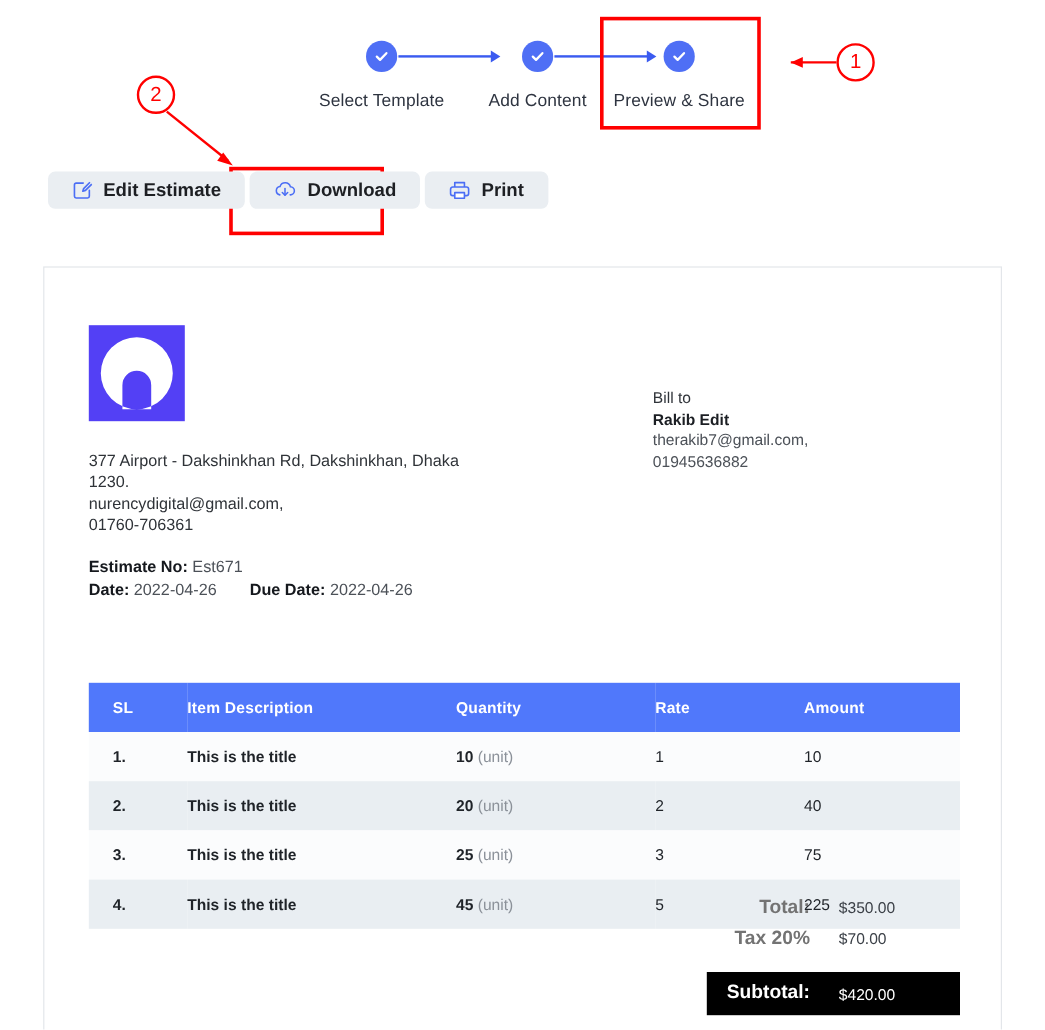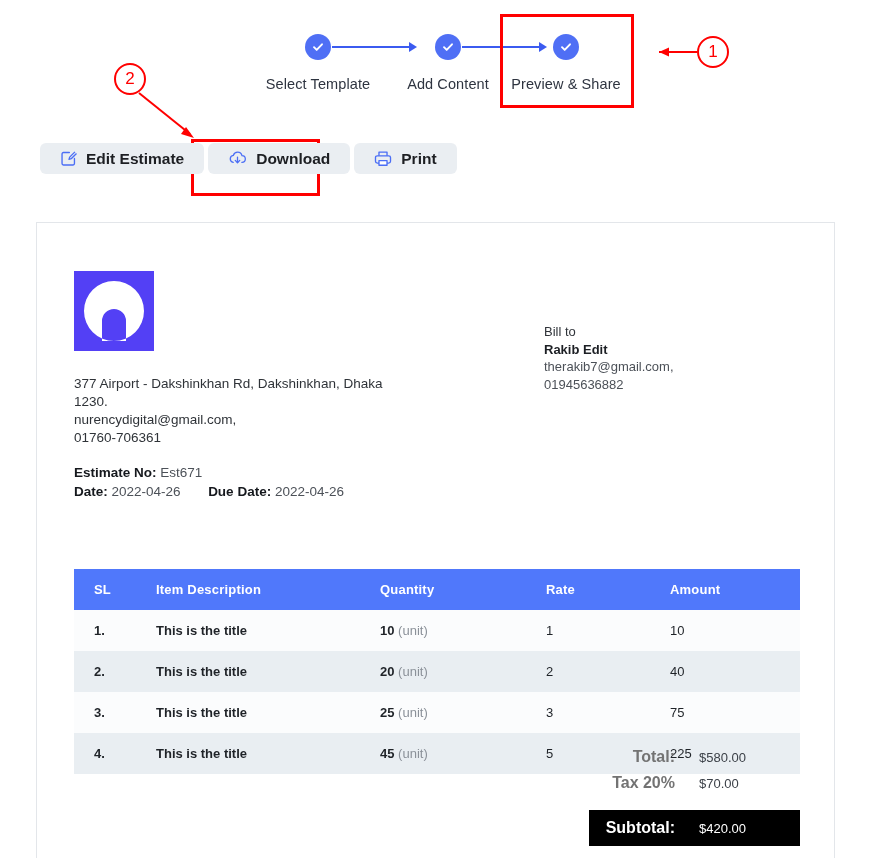--- a/index.html
+++ b/index.html
@@ -336,21 +336,21 @@
           </td>
           <td class="c-rate">5</td>
           <td class="c-amt">225</td>
         </tr>
       </tbody>
     </table>
 
     <div class="totals">
       <div class="trow">
         <span class="lbl">Total:</span>
-        <span class="val">$580.00</span>
+        <span class="val">$350.00</span>
       </div>
       <div class="trow">
         <span class="lbl">Tax 20%</span>
         <span class="val">$70.00</span>
       </div>
       <div class="trow subtotal">
         <span class="lbl">Subtotal:</span>
         <span class="val">$420.00</span>
       </div>
     </div>

